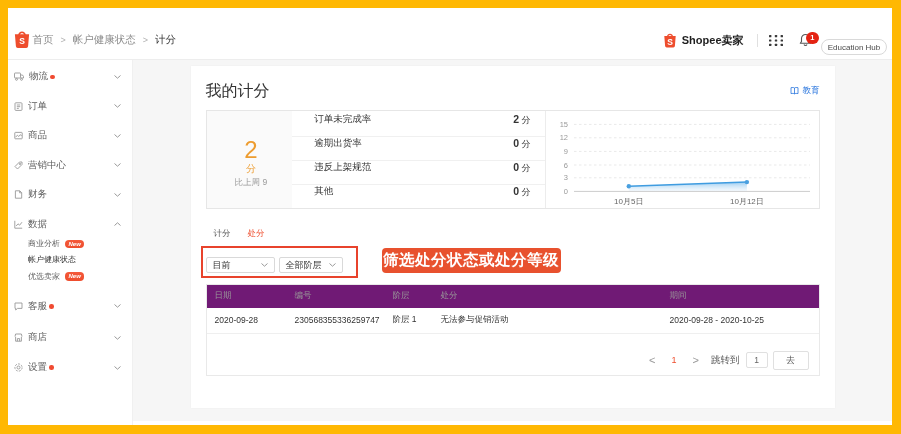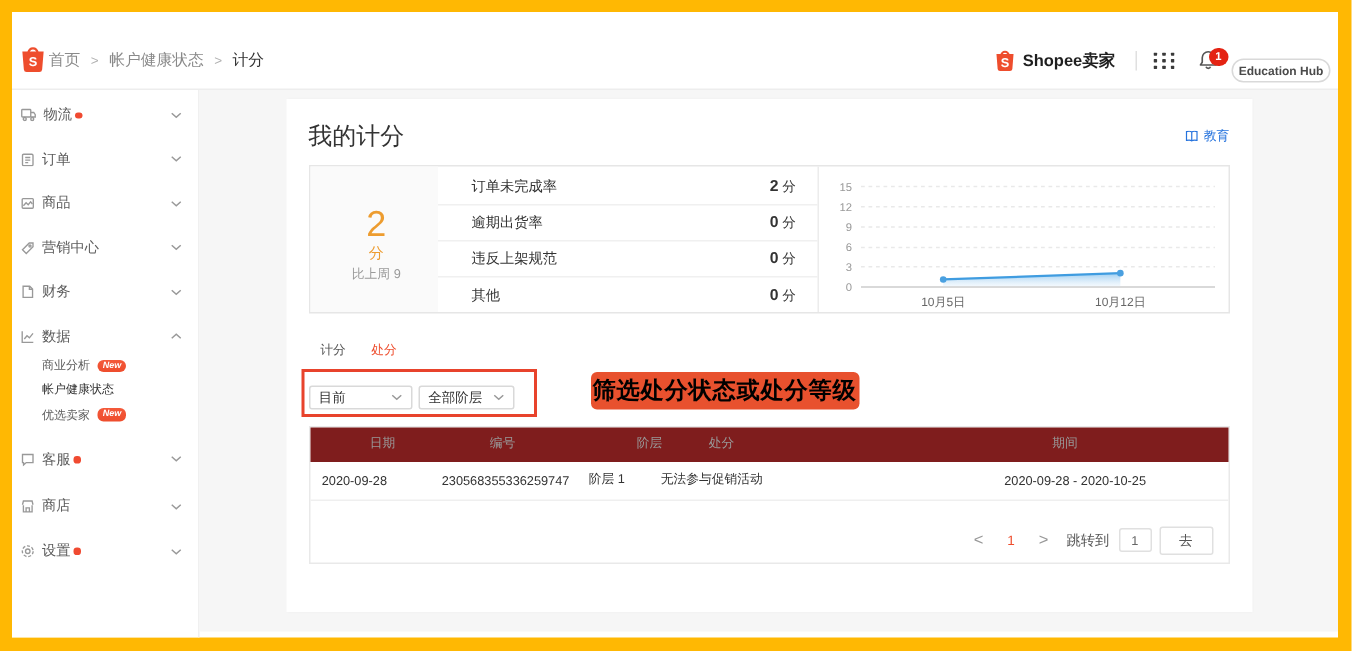--- a/index.html
+++ b/index.html
@@ -11,21 +11,21 @@
 .crumb { display:flex; align-items:center; font-size:10.5px; color:#8a8a8a; }
 .crumb .sep { margin:0 7px; color:#b0b0b0; font-size:9px; }
 .crumb .cur { color:#333; }
 .hright { margin-left:auto; display:flex; align-items:center; }
 .slogo { display:flex; align-items:center; }
 .slogo .stext { font-size:11px; font-weight:bold; color:#1f1f1f; margin-left:5px; white-space:nowrap; }
 .hdiv { width:1px; height:13px; background:#e0e0e0; margin:0 11px 0 13px; }
 .gridicon { width:14px; height:11px; margin-right:16.5px; }
 .bellwrap { position:relative; margin-right:9px; display:flex; align-items:center; }
 .badge { position:absolute; left:7px; top:-1.5px; width:12.5px; height:12.5px; background:#e42313; border-radius:50%; color:#fff; font-size:7.5px; font-weight:bold; display:flex; align-items:center; justify-content:center; }
-.edupill { width:66px; height:16px; margin-top:14px; border:1px solid #d9d9d9; border-radius:9px; font-size:8px; color:#4a4a4a; display:flex; align-items:center; justify-content:center;font-weight:bold; }
+.edupill { width:66px; height:16px; margin-top:14px; border:1px solid #d9d9d9; border-radius:9px; font-size:8px; color:#4a4a4a; display:flex; align-items:center; justify-content:center; }
 
 .app { display:flex; height:365px; }
 aside { width:125px; background:#fff; position:relative; flex:none; border-right:1px solid #f0f0f0; }
 .mi { position:absolute; left:0; width:100%; height:29.4px; display:flex; align-items:center; padding:0 11px 0 6px; }
 .mi svg { flex:none; }
 .mi .t { font-size:9.5px; color:#5c5c5c; margin-left:5px; }
 .mi .dot { width:4.5px; height:4.5px; border-radius:50%; background:#f04a31; margin-left:2px; }
 .mi .chev { margin-left:auto; color:#999; }
 .sub { position:absolute; left:0; width:100%; height:16.2px; display:flex; align-items:center; padding-left:20px; font-size:8px; color:#5c5c5c; }
 .newb { margin-left:5px; background:linear-gradient(#f4593a,#ee4d2d); color:#fff; font-size:6px; font-style:italic; font-weight:bold; border-radius:4px; padding:1px 3.5px 1.5px; line-height:1; }
@@ -40,41 +40,41 @@
 .h2row b { font-size:10.5px; color:#333; }
 .qicon { margin:0 4px 0 4px; }
 .h2row .range { font-size:7.5px; color:#9a9a9a; }
 
 .sbox { margin-top:8px; height:99px; border:1px solid #e6e6e6; display:flex; }
 .spanel { width:86px; background:#fafafa; text-align:center; padding-top:28px; padding-left:3px; }
 .spanel .num { font-size:24px; color:#ed9c2f; line-height:22px; }
 .spanel .fen { font-size:10px; color:#ed9c2f; margin-top:1px; }
 .spanel .cmp { font-size:8.5px; color:#9a9a9a; margin-top:1px; }
 .srows { width:254px; border-right:1px solid #ececec; padding:2px 0; }
-.srow { height:24px; padding:0 14px 0 22px; display:flex; align-items:center; border-bottom:1px solid #f0f0f0; }
+.srow { height:24px; padding:0 14px 0 22px; display:flex; align-items:flex-start; border-bottom:1px solid #f0f0f0; }
 .srow:last-child { border-bottom:none; }
 .srow .lab { font-size:9.5px; color:#333; }
 .srow .val { margin-left:auto; font-size:9px; color:#333; }
 .srow .val b { font-size:10.5px; }
 .chart { flex:1; position:relative; }
 
 .tabs { margin-top:19px; height:12px; display:flex; font-size:8.5px; padding-left:8px; }
 .tabs .t1 { color:#555; }
 .tabs .t2 { color:#ee4d2d; margin-left:17px; }
 
 .fwrap { position:relative; height:38px; margin-top:6px; }
 .redbox { position:absolute; left:-5px; top:0; width:157px; height:32px; border:2.5px solid #e8432c; }
 .sel { position:absolute; top:11px; height:16px; border:1px solid #d9d9d9; border-radius:2px; background:#fff; font-size:9px; color:#333; display:flex; align-items:center; padding:0 6px; }
 .sel .sv { margin-left:auto; color:#999; }
 .sel1 { left:0; width:69px; }
 .sel2 { left:73px; width:64px; }
-.ttip { position:absolute; left:188px; top:2px; width:179px; height:24.5px; background:#e8512e; border-radius:4px; color:#000000; font-size:15.5px; font-weight:bold; display:flex; align-items:center; justify-content:center; letter-spacing:0.5px; }
+.ttip { position:absolute; left:176px; top:2px; width:179px; height:24.5px; background:#e8512e; border-radius:4px; color:#ffffff; font-size:15.5px; font-weight:bold; display:flex; align-items:center; justify-content:center; letter-spacing:0.5px; }
 
 .tbl { border:1px solid #e9e9e9; }
-.thead { height:22.5px; background:#7f1d1d; display:flex; align-items:center; font-size:8.5px; color:#999;padding-left:32px; }
+.thead { height:22.5px; background:#701a75; display:flex; align-items:center; font-size:8.5px; color:#999; }
 .trow { height:26.5px; display:flex; align-items:center; font-size:8.5px; color:#333; border-bottom:1px solid #efefef; }
 .c1 { padding-left:8px; width:88px; }
 .c2 { width:98px; }
 .c3 { width:48px; }
 .c4 { width:229px; }
 .c5 { flex:1; }
 .pager { height:40.5px; display:flex; align-items:center; justify-content:flex-end; font-size:9px; color:#666; padding-right:10px; padding-top:12px; }
 .pager .arr { color:#999; font-size:11px; }
 .pager .pg1 { color:#ee4d2d; margin:0 16px; }
 .pager .jmp { margin-left:12px; color:#555; font-size:9.5px; }

